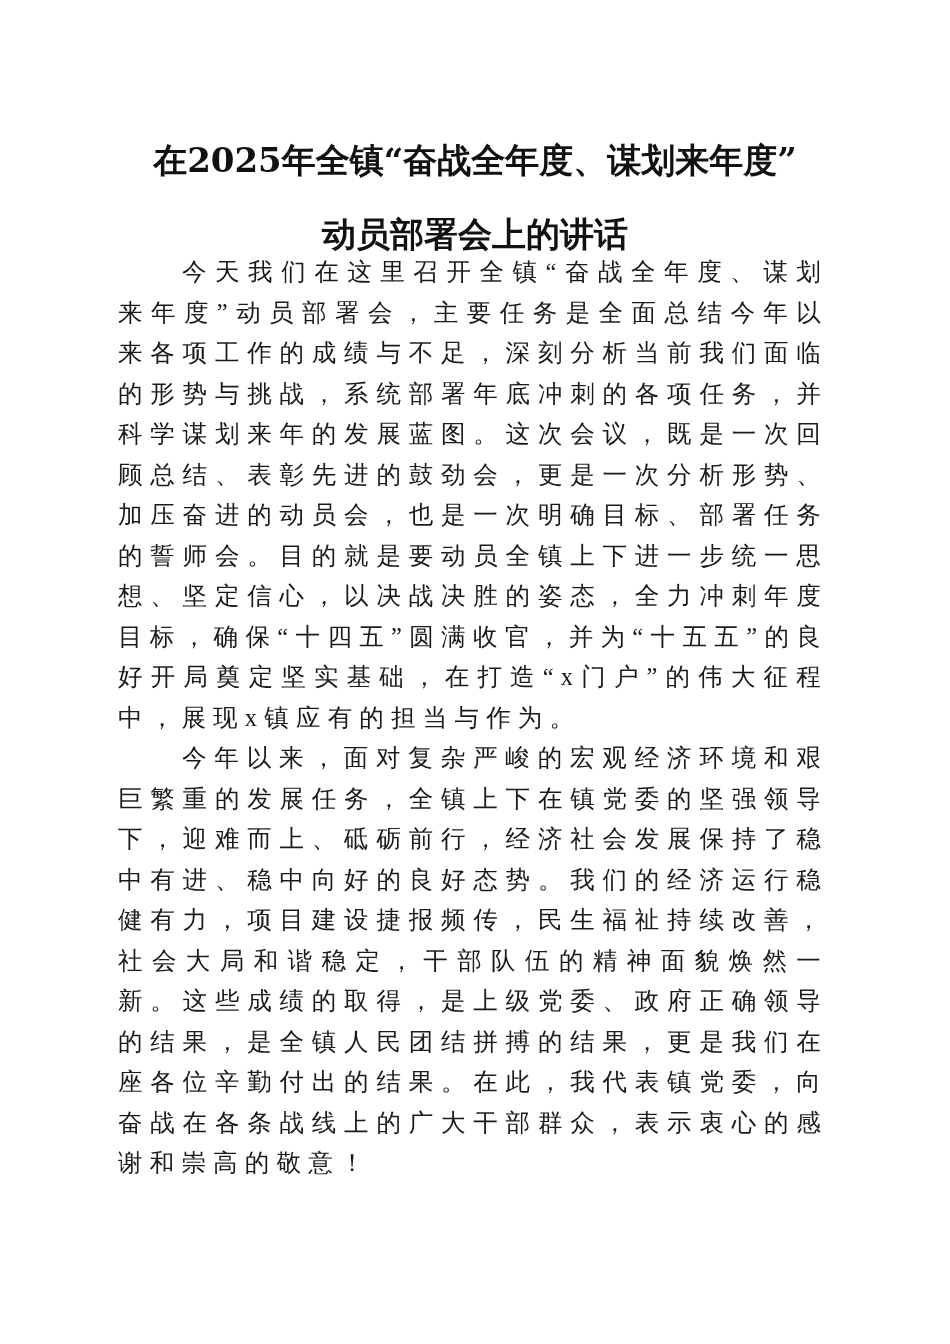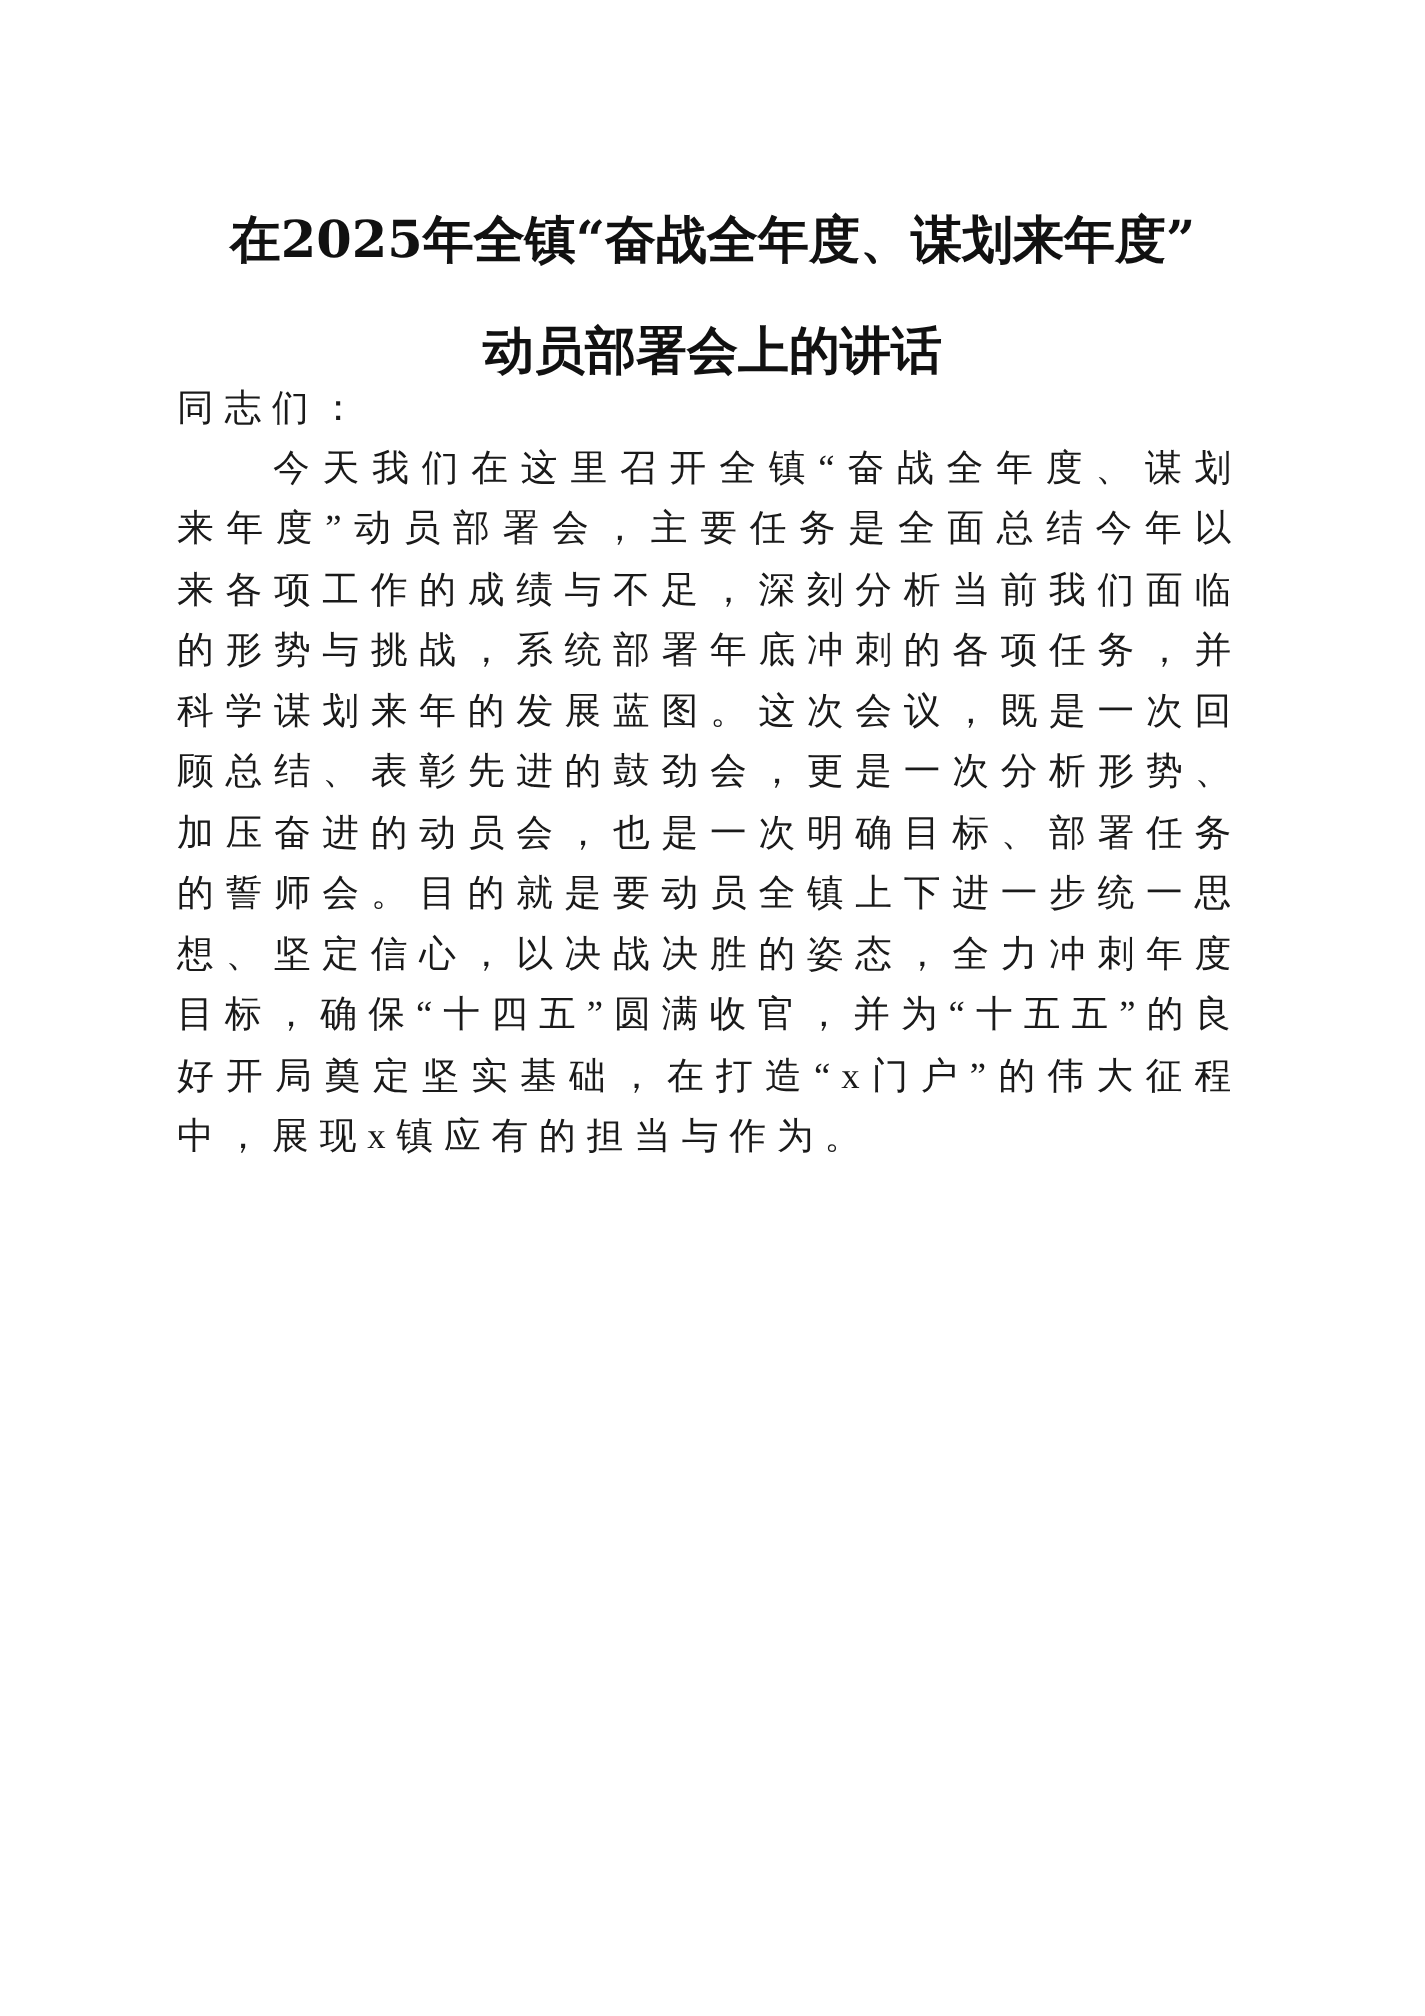--- a/index.html
+++ b/index.html
@@ -23,16 +23,16 @@
   .body-text p.indent { text-indent: 64px; font-family: Liberation Serif, serif; }
 </style>
 </head>
 <body>
 
 <div class="page">
   <div class="title l1">在2025年全镇“奋战全年度、谋划来年度”</div>
   <div class="title l2">动员部署会上的讲话</div>
 
   <div class="body-text">
-    <p>同志们：</p>
     <p class="indent">今天我们在这里召开全镇“奋战全年度、谋划来年度”动员部署会，主要任务是全面总结今年以来各项工作的成绩与不足，深刻分析当前我们面临的形势与挑战，系统部署年底冲刺的各项任务，并科学谋划来年的发展蓝图。这次会议，既是一次回顾总结、表彰先进的鼓劲会，更是一次分析形势、加压奋进的动员会，也是一次明确目标、部署任务的誓师会。目的就是要动员全镇上下进一步统一思想、坚定信心，以决战决胜的姿态，全力冲刺年度目标，确保“十四五”圆满收官，并为“十五五”的良好开局奠定坚实基础，在打造“x门户”的伟大征程中，展现x镇应有的担当与作为。</p>
+    <p class="indent">今年以来，面对复杂严峻的宏观经济环境和艰巨繁重的发展任务，全镇上下在镇党委的坚强领导下，迎难而上、砥砺前行，经济社会发展保持了稳中有进、稳中向好的良好态势。我们的经济运行稳健有力，项目建设捷报频传，民生福祉持续改善，社会大局和谐稳定，干部队伍的精神面貌焕然一新。这些成绩的取得，是上级党委、政府正确领导的结果，是全镇人民团结拼搏的结果，更是我们在座各位辛勤付出的结果。在此，我代表镇党委，向奋战在各条战线上的广大干部群众，表示衷心的感谢和崇高的敬意！</p>
   </div>
 </div>
 
 </body></html>

